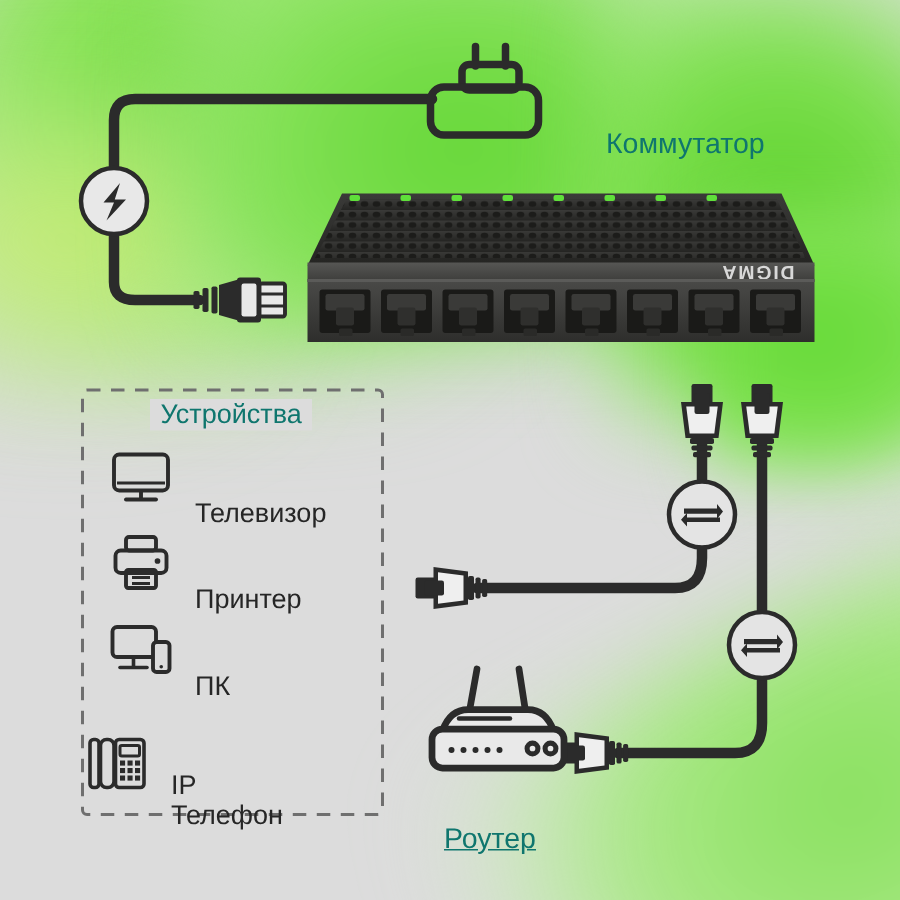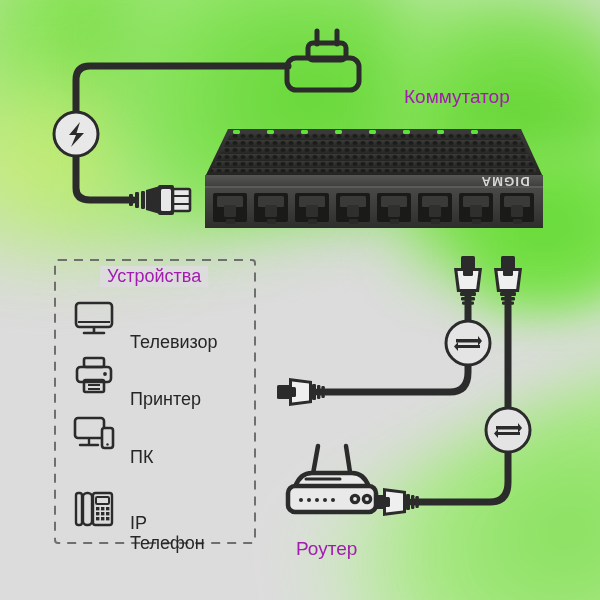--- a/index.html
+++ b/index.html
@@ -47,40 +47,40 @@
     left:-160px;top:40px;width:340px;height:240px;
     background:radial-gradient(ellipse at 60% 50%, rgba(214,238,120,0.85) 0%, rgba(200,235,150,0.45) 45%, rgba(220,220,220,0) 75%);
     filter:blur(34px);
   }
 
   svg.layer{position:absolute;left:0;top:0;width:600px;height:600px;}
 
   
   .label{
     position:absolute;
-    color:#a21caf;
+    color:#0f766e;
     font-family:"Liberation Sans", sans-serif;
     white-space:nowrap;
   }
   #switch-label{left:404px;top:86px;font-size:19px;}
-  #router-label{left:296px;top:538px;font-size:19px;}
+  #router-label{left:296px;top:549px;font-size:19px;text-decoration:underline;}
   #devices-title{
     left:100px;top:266px;font-size:18px;
     background:#dcdcdc;padding:0 7px;
   }
   .dev-label{
     font-size:18px;color:#262626;line-height:1.12;margin-top:48px;
   }
   .dev-row{
     position:absolute;display:flex;align-items:center;gap:14px;
   }
   #dev-row-0{left:72px;top:284px;}
   #dev-row-1{left:72px;top:341px;}
   #dev-row-2{left:72px;top:399px;}
-  #dev-row-3{left:72px;top:465px;}
+  #dev-row-3{left:56px;top:465px;}
   .dev-icon{width:44px;height:40px;display:block;flex:0 0 auto;}
   .dev-label-2{white-space:pre-line;}
 </style>
 </head>
 <body>
 
 <div id="stage">
 
   <div class="blob" id="blob-topleft"></div>
   <div class="blob" id="blob-leftfade"></div>

